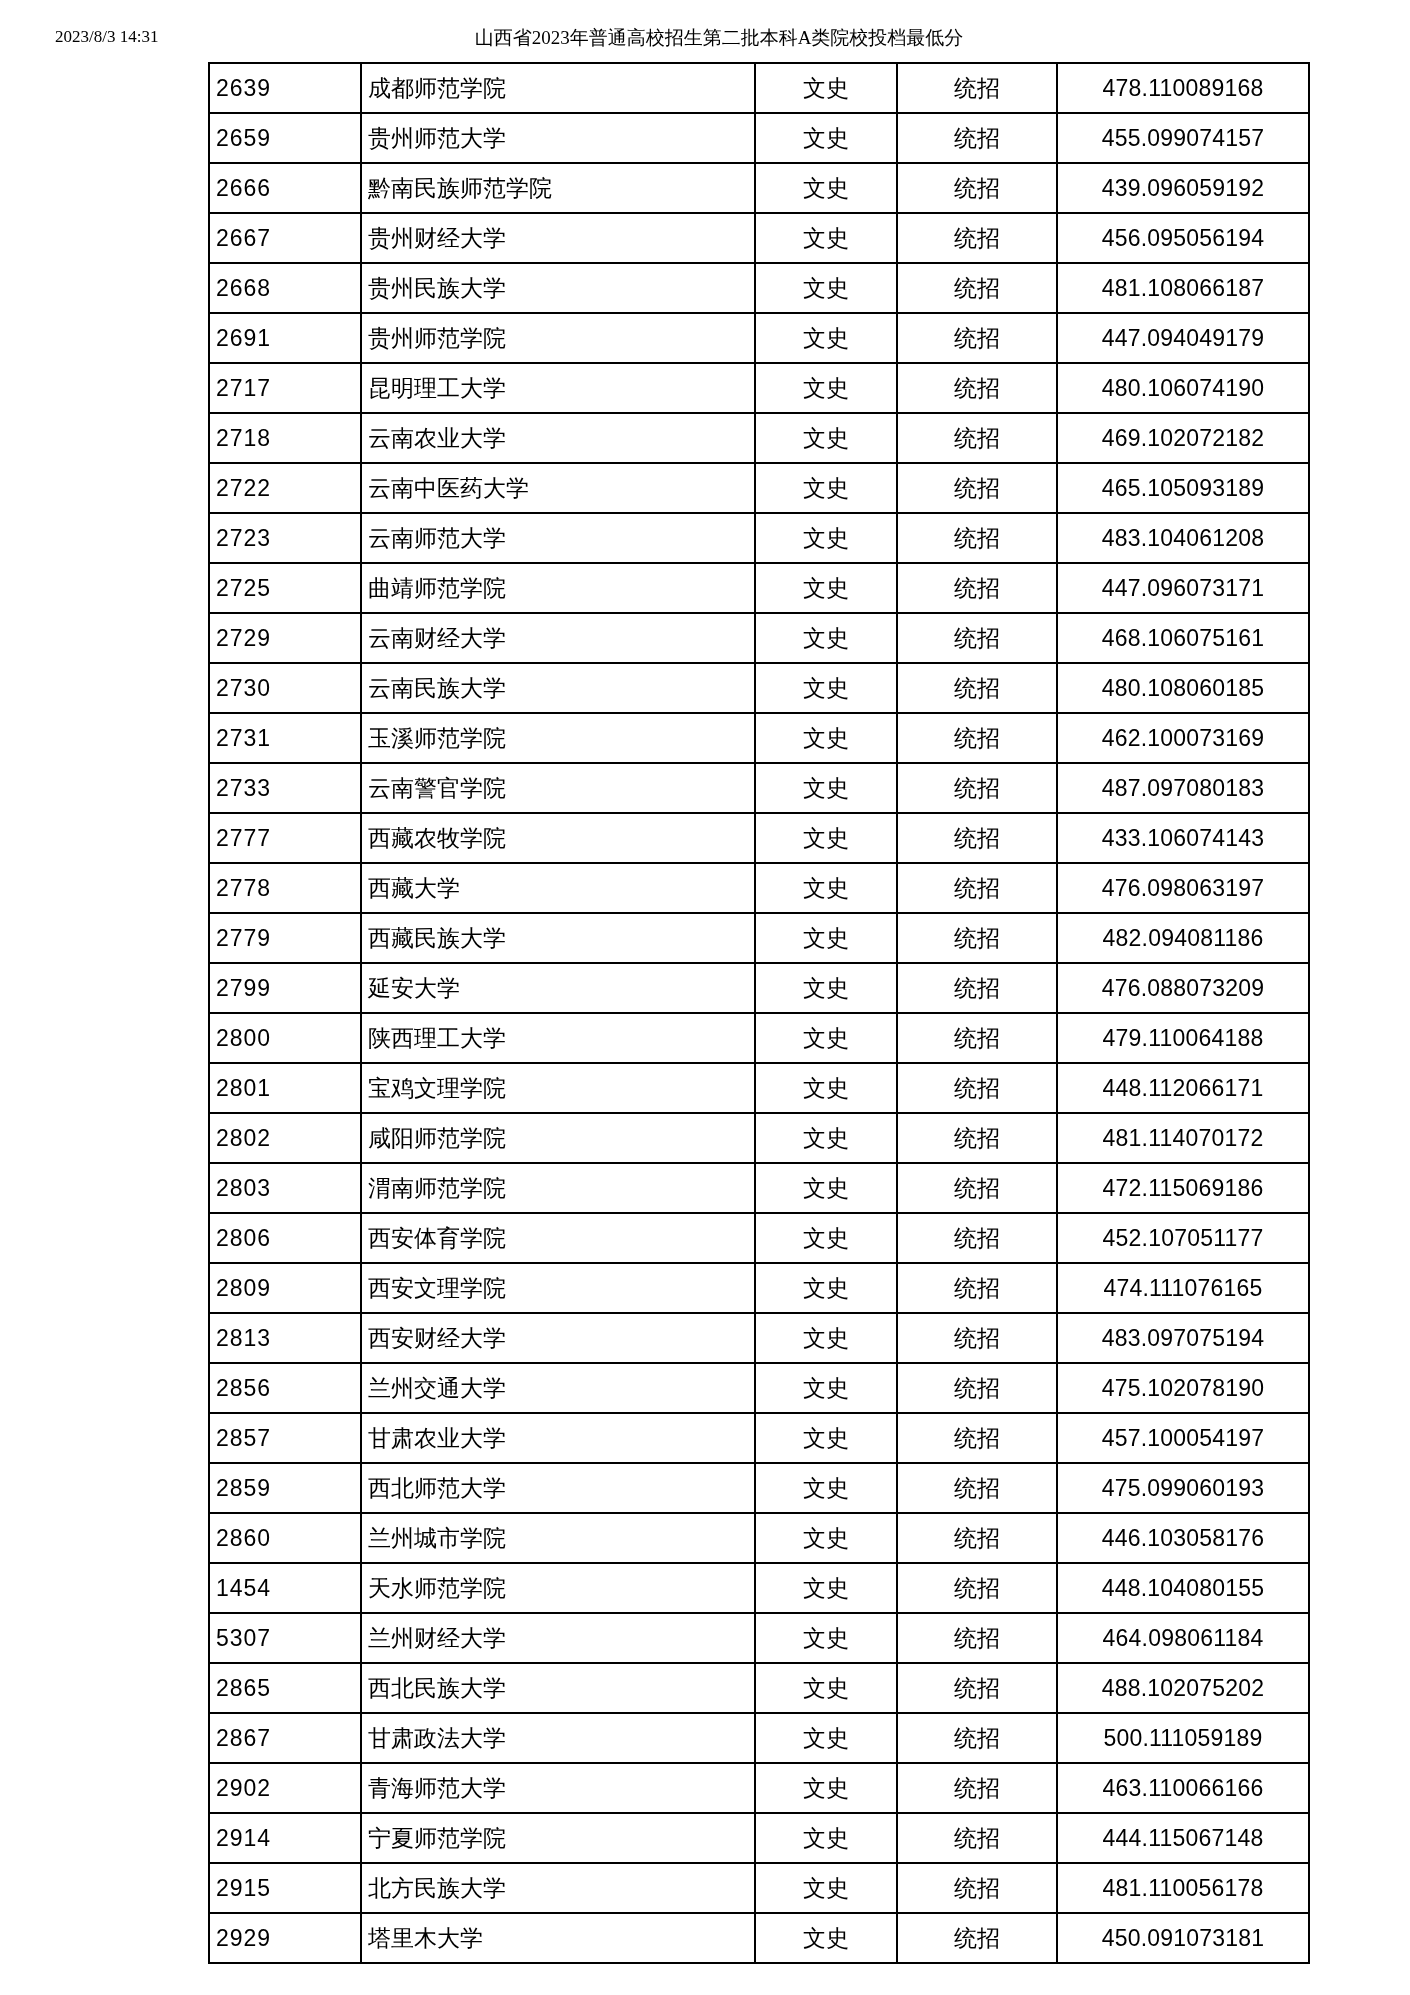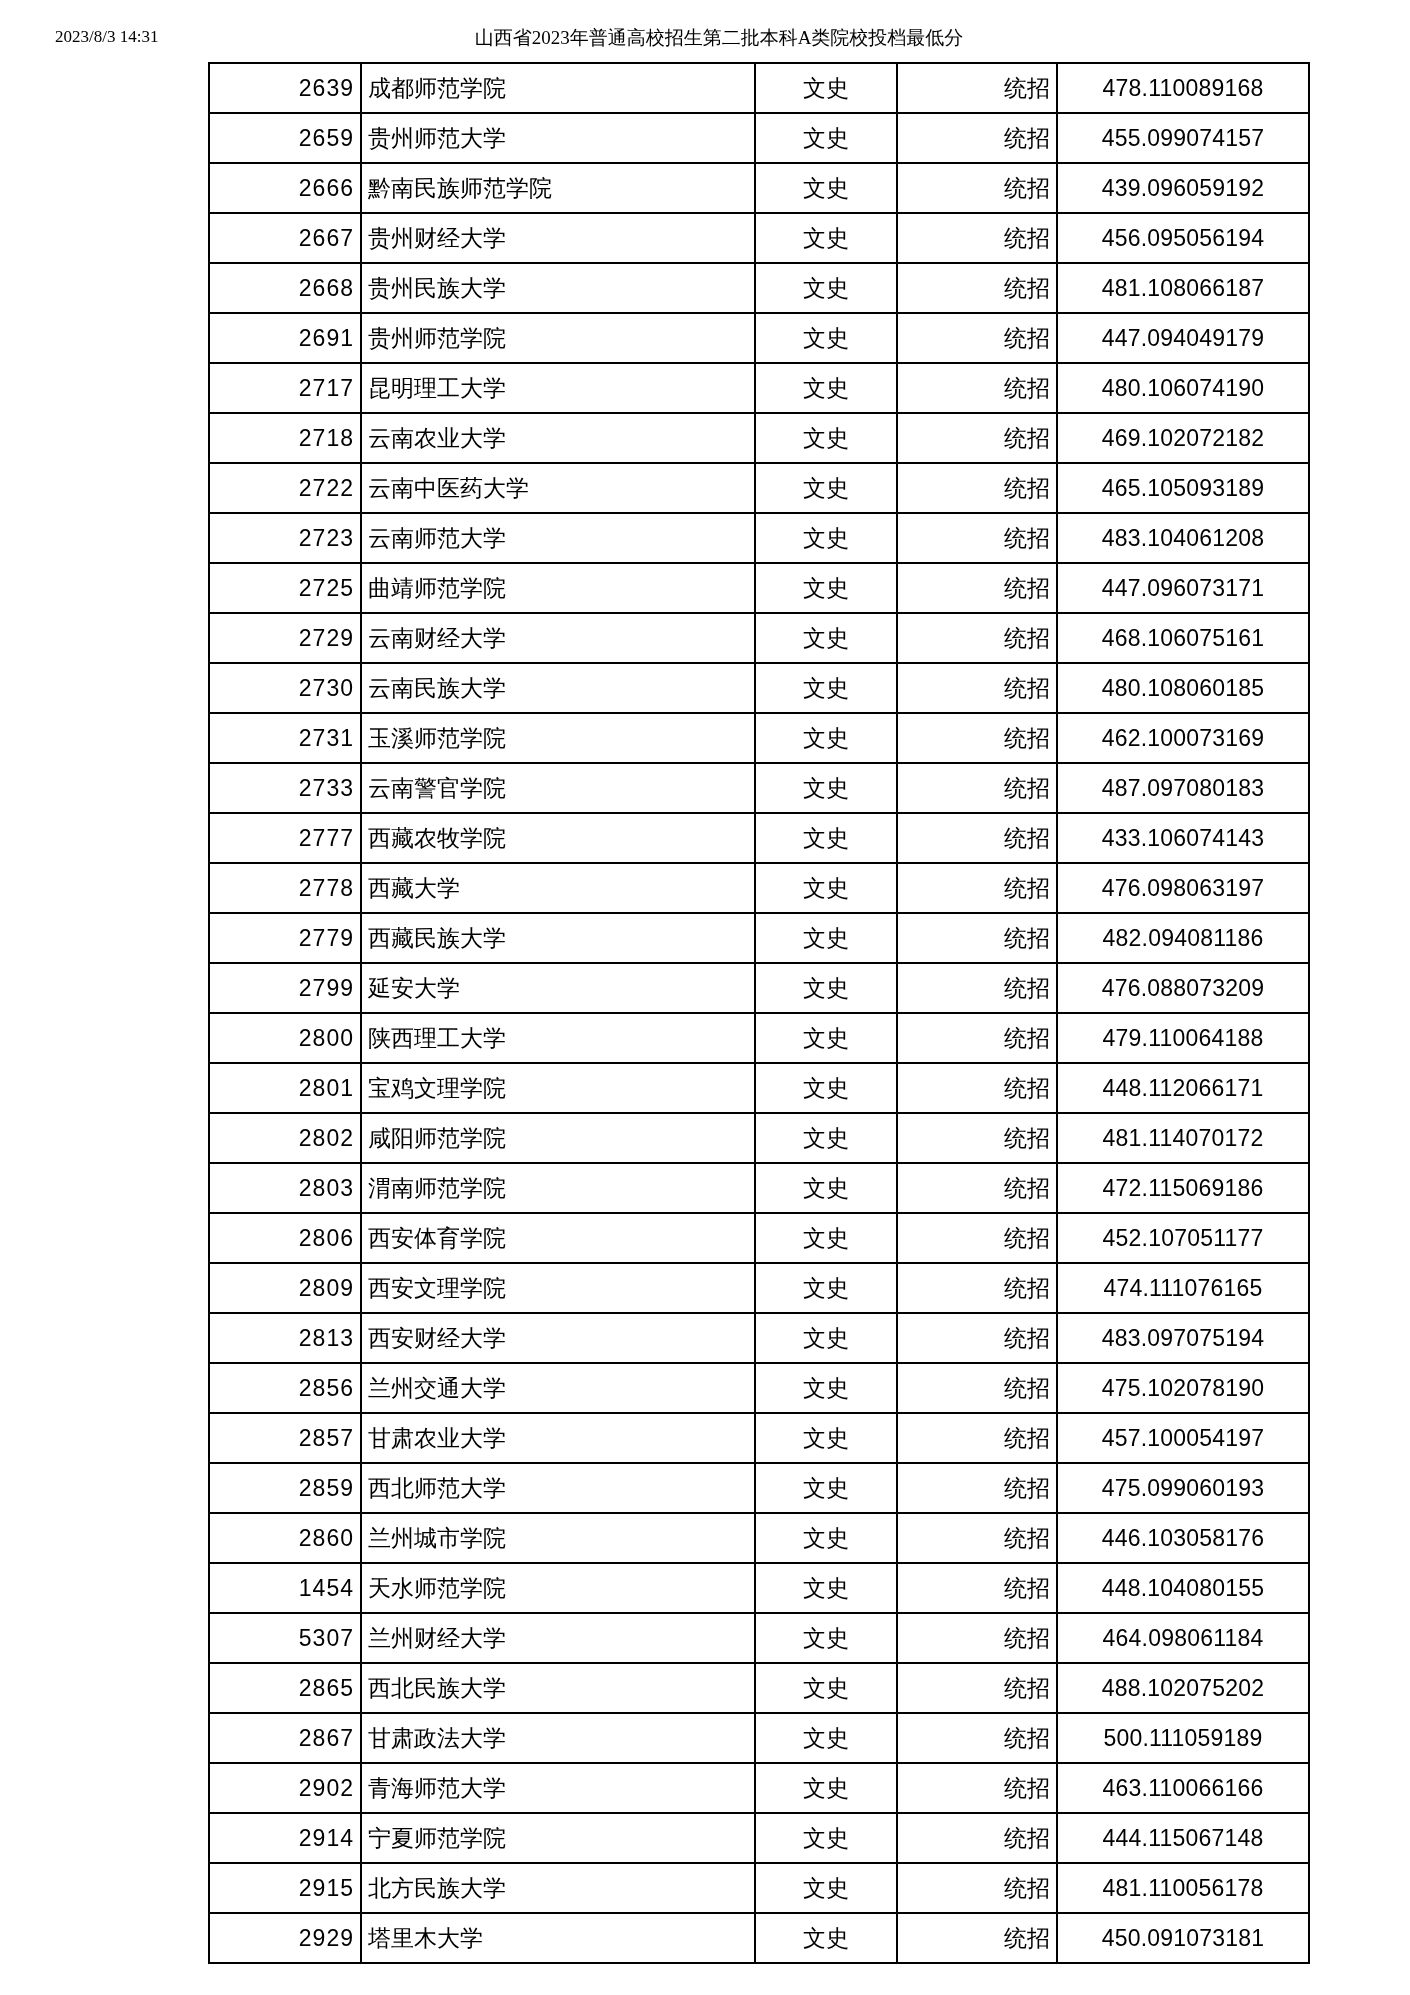--- a/index.html
+++ b/index.html
@@ -73,37 +73,37 @@
     padding: 0 6px;
     font-family: "Liberation Sans", "DejaVu Sans", sans-serif;
     font-size: 23px;
     line-height: 46px;
     color: #000000;
     overflow: hidden;
     white-space: nowrap;
   }
   td.col-code {
     width: 138px;
-    text-align: right;
+    text-align: left;
     font-family: "Liberation Sans", "DejaVu Sans", sans-serif;
     letter-spacing: 1px;
   }
   td.col-name {
     width: 380px;
     text-align: left;
     padding-left: 20px;
   }
   td.col-category {
     width: 128px;
     text-align: center;
     margin-left: 26px;
   }
   td.col-type {
     width: 146px;
-    text-align: right;
+    text-align: center;
   }
   td.col-score {
     width: 238px;
     text-align: center;
     letter-spacing: 0.2px;
   }
 
   
   .page-footer {
     position: absolute;

